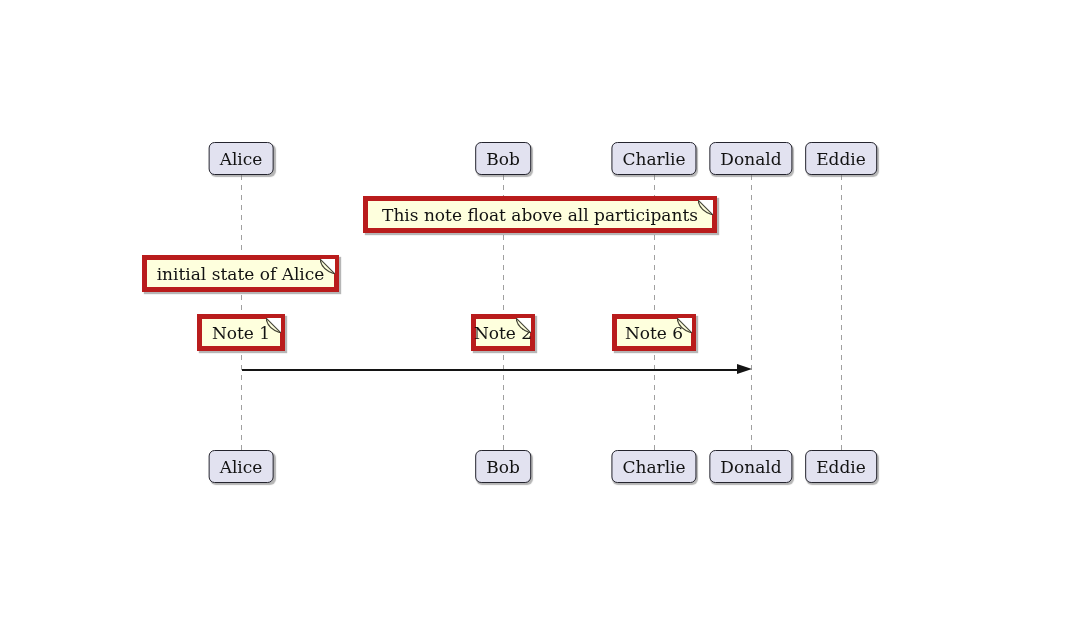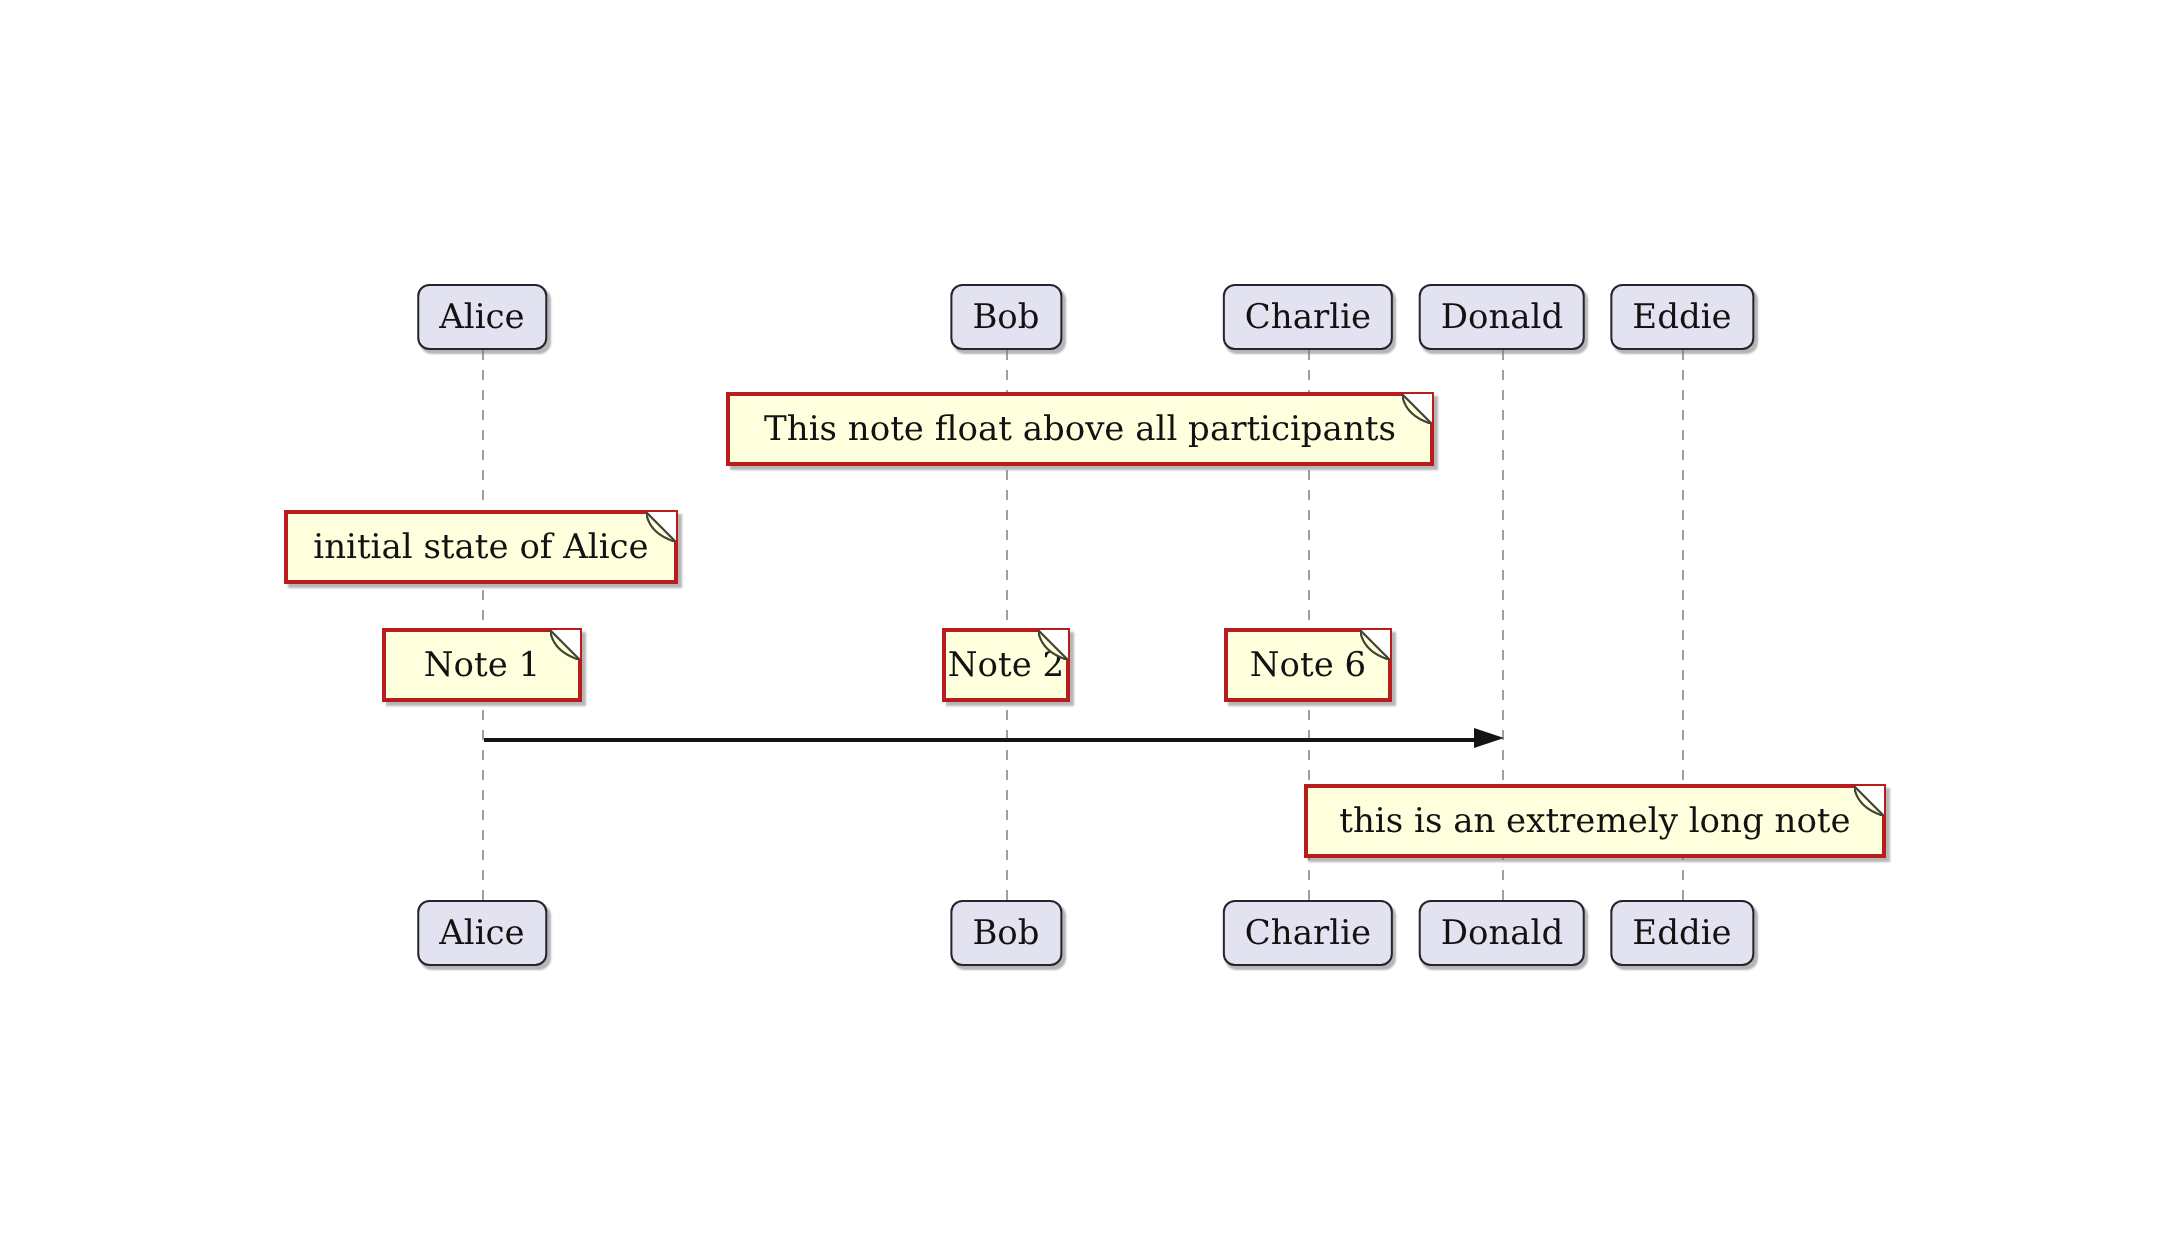--- a/index.html
+++ b/index.html
@@ -14,21 +14,21 @@
   }
   .participant {
     position:absolute; height:33px; transform:translateX(-50%);
     background:#E2E2F0; border:1.5px solid #24242e; border-radius:6px;
     display:flex; align-items:center; justify-content:center;
     padding:0 10px; font-size:17px; white-space:nowrap;
     box-shadow:1.5px 2px 1px rgba(120,120,120,0.55);
   }
   .note {
     position:absolute; height:37px;
-    background:#FEFFDD; border:2px solid #b91c1c;
+    background:#FEFFDD; border:5px solid #b91c1c;
     display:flex; align-items:center; justify-content:center;
     padding:0 12px; font-size:17px; white-space:nowrap;
     box-shadow:2px 2px 1px rgba(110,110,110,0.5);
   }
   .note.centered { transform:translateX(-50%); }
   .fold { position:absolute; top:-1px; right:-1px; width:15px; height:15px; }
   .arrow-line { position:absolute; left:242px; top:369px; width:497px; height:1.5px; background:#141414; }
   .arrow-head {
     position:absolute; left:737px; top:364px; width:0; height:0;
     border-left:15px solid #141414; border-top:5.5px solid transparent; border-bottom:5.5px solid transparent;
@@ -74,21 +74,21 @@
   <div class="note" style="left:142px;top:255px;width:197px">
     <span>initial state of Alice</span>
     <svg class="fold" viewBox="0 0 15 15">
       <polygon points="0,0 15,0 15,15" fill="#ffffff"></polygon>
       <path d="M0,0 Q1.5,11 15,15 Z" fill="#FEFFDD"></path>
       <path d="M0,0 Q1.5,11 15,15" fill="none" stroke="#424234" stroke-width="1.1"></path>
       <line x1="0" y1="0" x2="15" y2="15" stroke="#424234" stroke-width="1.1"></line>
     </svg>
   </div>
 
-  <div class="note centered" style="left:241px;top:314px;width:100px">
+  <div class="note centered" style="left:241px;top:314px;width:88px">
     <span>Note 1</span>
     <svg class="fold" viewBox="0 0 15 15">
       <polygon points="0,0 15,0 15,15" fill="#ffffff"></polygon>
       <path d="M0,0 Q1.5,11 15,15 Z" fill="#FEFFDD"></path>
       <path d="M0,0 Q1.5,11 15,15" fill="none" stroke="#424234" stroke-width="1.1"></path>
       <line x1="0" y1="0" x2="15" y2="15" stroke="#424234" stroke-width="1.1"></line>
     </svg>
   </div>
   <div class="note centered" style="left:503px;top:314px;width:64px">
     <span>Note 2</span>
@@ -105,29 +105,20 @@
       <polygon points="0,0 15,0 15,15" fill="#ffffff"></polygon>
       <path d="M0,0 Q1.5,11 15,15 Z" fill="#FEFFDD"></path>
       <path d="M0,0 Q1.5,11 15,15" fill="none" stroke="#424234" stroke-width="1.1"></path>
       <line x1="0" y1="0" x2="15" y2="15" stroke="#424234" stroke-width="1.1"></line>
     </svg>
   </div>
 
   <div class="arrow-line"></div>
   <div class="arrow-head"></div>
 
-  <div class="note" style="left:652px;top:392px;width:291px">
-    <span>this is an extremely long note</span>
-    <svg class="fold" viewBox="0 0 15 15">
-      <polygon points="0,0 15,0 15,15" fill="#ffffff"></polygon>
-      <path d="M0,0 Q1.5,11 15,15 Z" fill="#FEFFDD"></path>
-      <path d="M0,0 Q1.5,11 15,15" fill="none" stroke="#424234" stroke-width="1.1"></path>
-      <line x1="0" y1="0" x2="15" y2="15" stroke="#424234" stroke-width="1.1"></line>
-    </svg>
-  </div>
 
   <div class="participant" style="left:241px;top:450px">
       <span>Alice</span>
     </div>
   <div class="participant" style="left:503px;top:450px">
       <span>Bob</span>
     </div>
   <div class="participant" style="left:654px;top:450px">
       <span>Charlie</span>
     </div>

